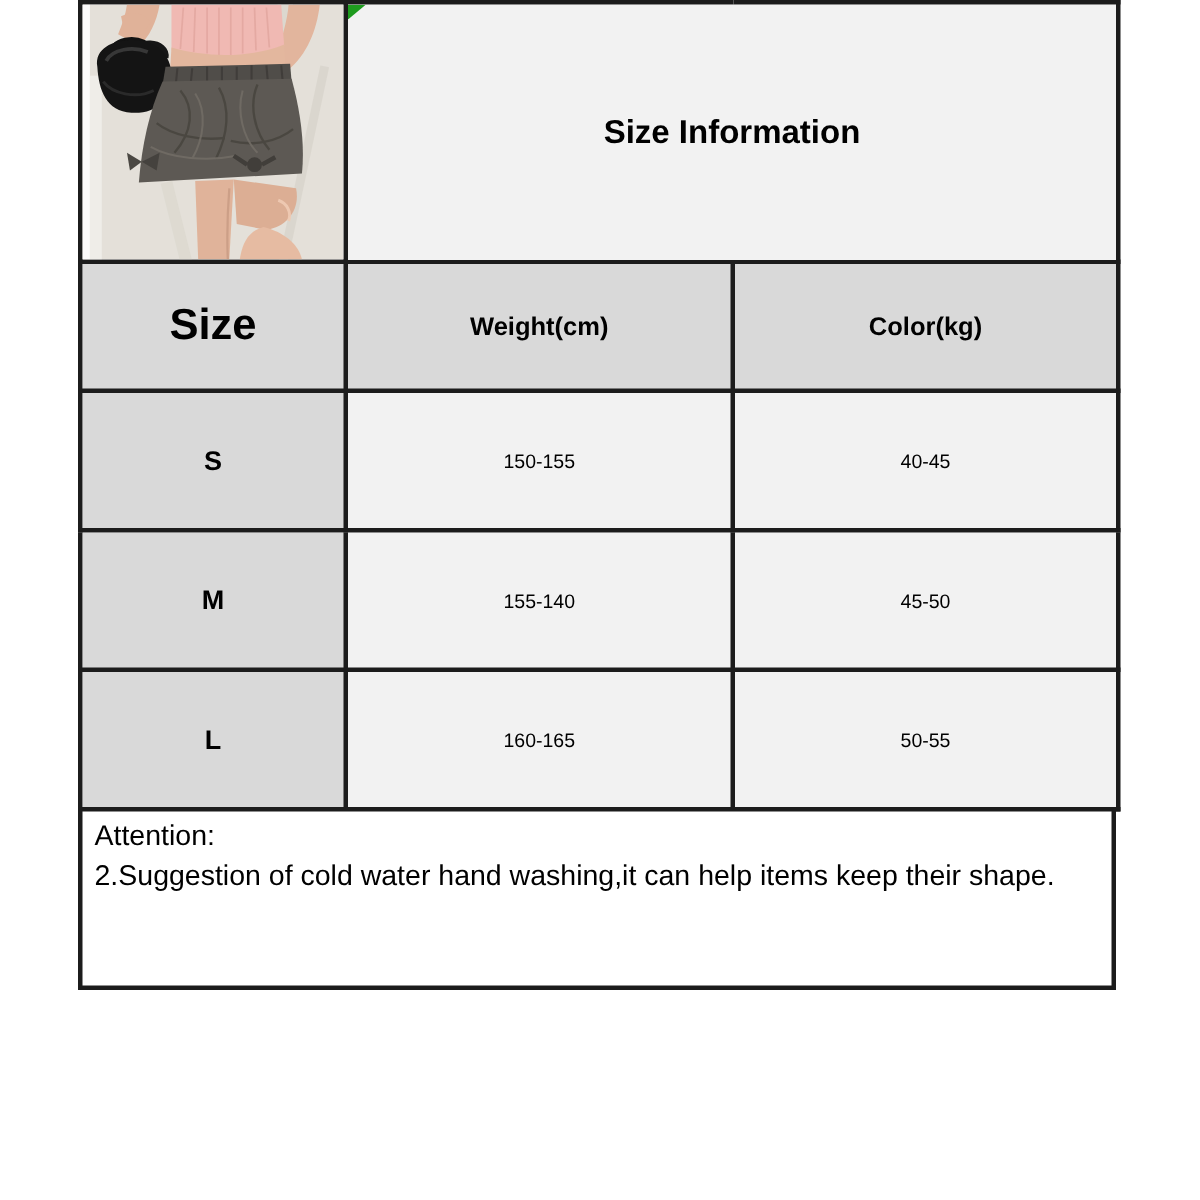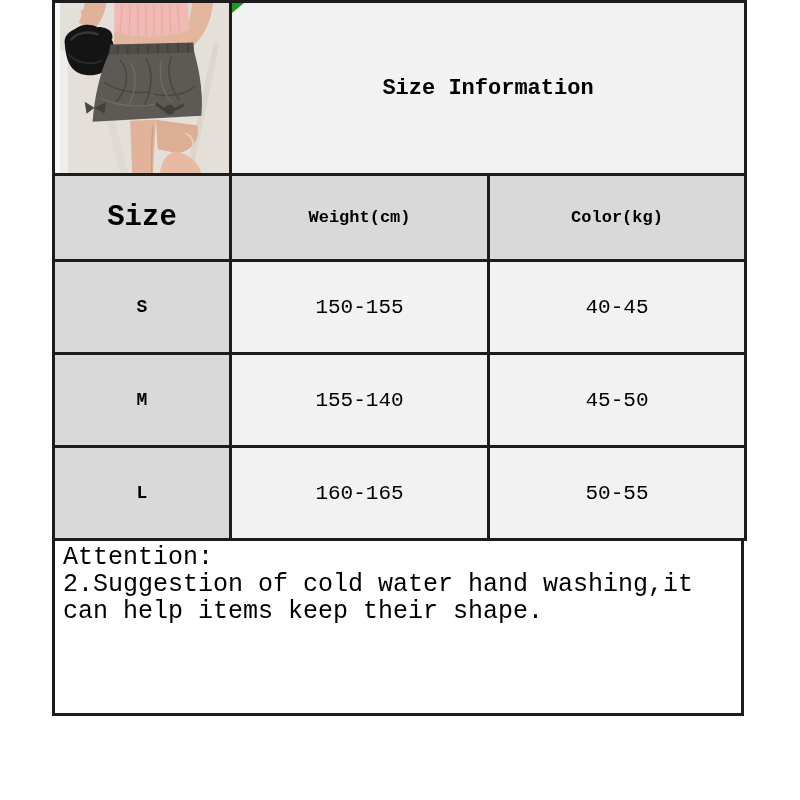--- a/index.html
+++ b/index.html
@@ -1,18 +1,18 @@
 <!DOCTYPE html>
 <html style="--page-bg: #ffffff; --border: #1c1c1c; --cell-gray: #d9d9d9; --cell-light: #f2f2f2; --attention-bg: #ffffff; --marker-green: #1e9b1e;"><head>
 <meta charset="utf-8">
 <style>
   html,body{margin:0;padding:0;background:#fff;}
   body{font-family:"Liberation Sans", sans-serif; color:#000;}
   .canvas{position:relative;width:800px;height:800px;background:var(--page-bg,#ffffff);overflow:hidden;}
-  .sheet{position:absolute;left:52px;top:0;width:692px;font-family:Liberation Mono, monospace;}
+  .sheet{position:absolute;left:52px;top:0;width:692px;}
 
   table.size-table{border-collapse:collapse;table-layout:fixed;width:692px;}
   table.size-table td{border:3px solid var(--border,#1c1c1c);padding:0;text-align:center;vertical-align:middle;overflow:hidden;}
 
   col.c-size{width:177px;}
   col.c-height{width:258px;}
   col.c-weight{width:257px;}
 
   tr.photo-row{height:170px;}
   tr.head-row{height:86px;}
@@ -21,23 +21,23 @@
 
   td.photo-cell{background:#ffffff;}
   td.photo-cell svg{display:block;width:100%;height:100%;}
 
   td.title-cell{position:relative;background:var(--cell-light,#f2f2f2);font-weight:bold;font-size:22px;}
   .green-corner{position:absolute;left:0;top:0;width:12px;height:10px;background:var(--marker-green,#1e9b1e);clip-path:polygon(0 0,100% 0,0 100%);}
 
   td.col-head{background:var(--cell-gray,#d9d9d9);font-weight:bold;font-size:17px;}
   td.col-head.big{font-size:29px;margin-top:43px;}
   td.size-label{background:var(--cell-gray,#d9d9d9);font-weight:bold;font-size:18px;}
-  td.val{background:var(--cell-light,#f2f2f2);font-weight:normal;font-size:21px;}
+  td.val{background:var(--cell-light,#f2f2f2);font-weight:normal;font-size:13px;}
 
-  .attention{box-sizing:border-box;width:692px;height:178px;margin-top:-3px;border:3px solid var(--border,#1c1c1c);background:var(--attention-bg,#ffffff);padding:3px 8px 0 8px;font-size:25px;line-height:27px;}
+  .attention{box-sizing:border-box;width:692px;height:122px;margin-top:-3px;border:3px solid var(--border,#1c1c1c);background:var(--attention-bg,#ffffff);padding:3px 8px 0 8px;font-size:19px;line-height:27px;}
   .attention div{white-space:normal;}
 </style>
 </head>
 <body>
 
 <div class="canvas">
   <div class="sheet">
 
     <table class="size-table">
       <colgroup>

